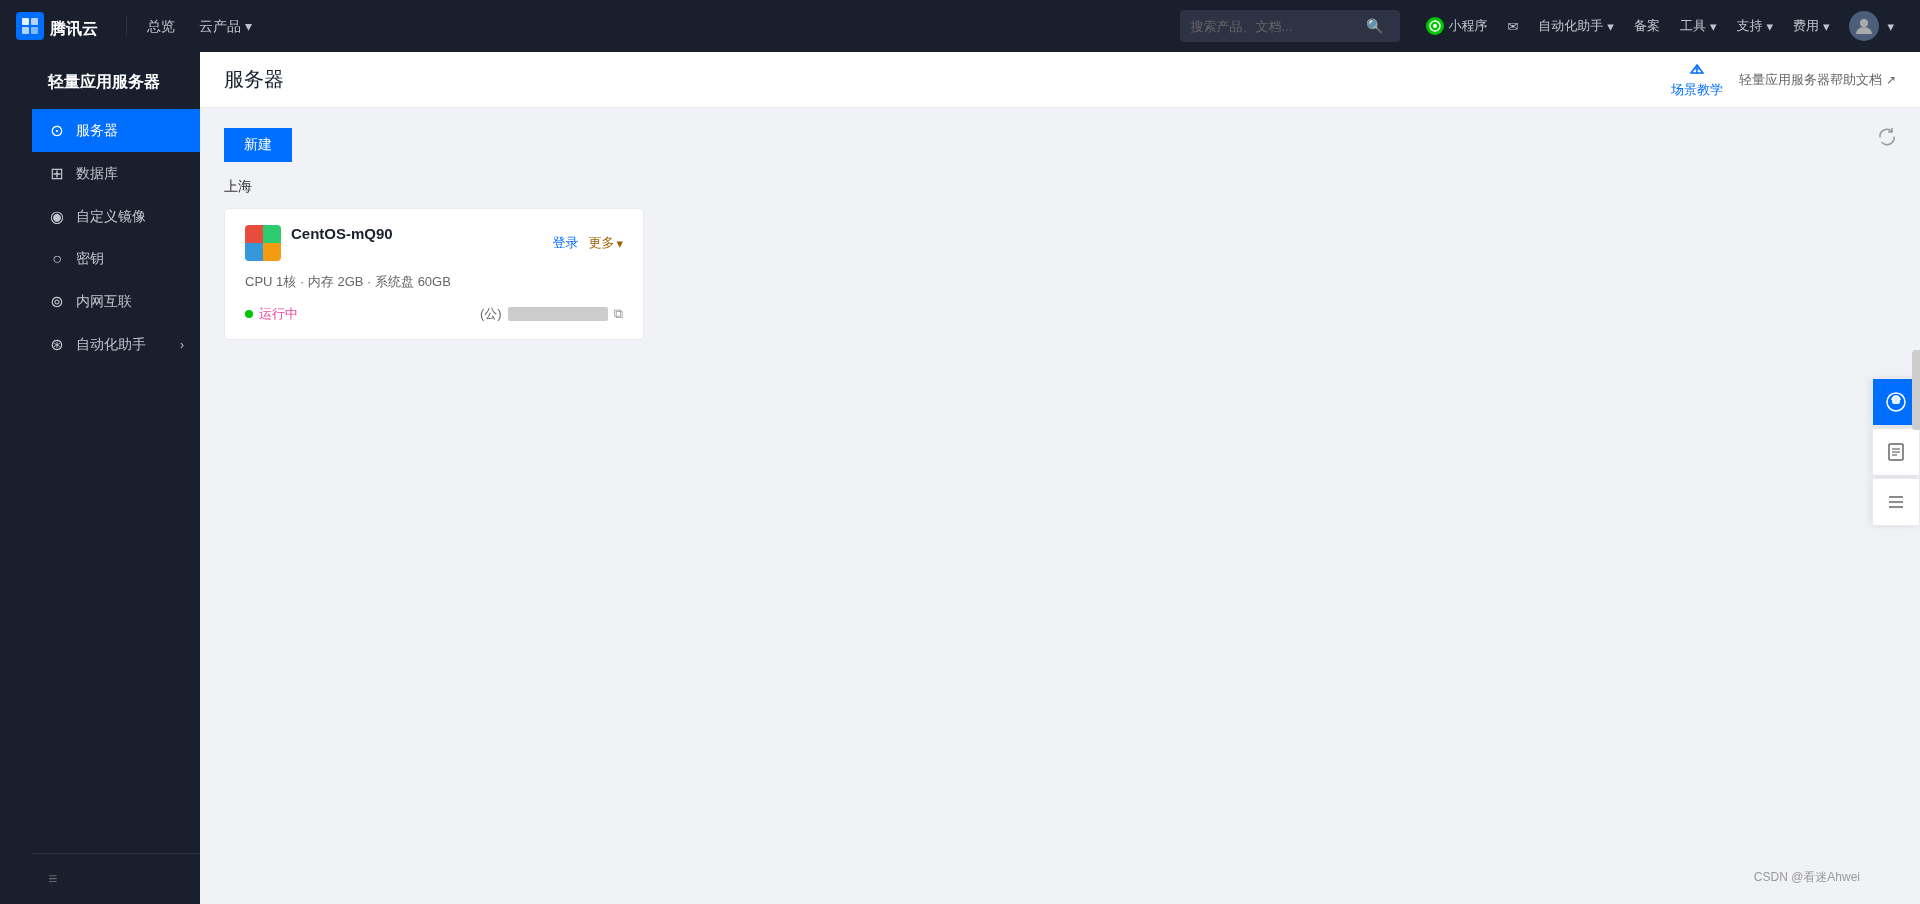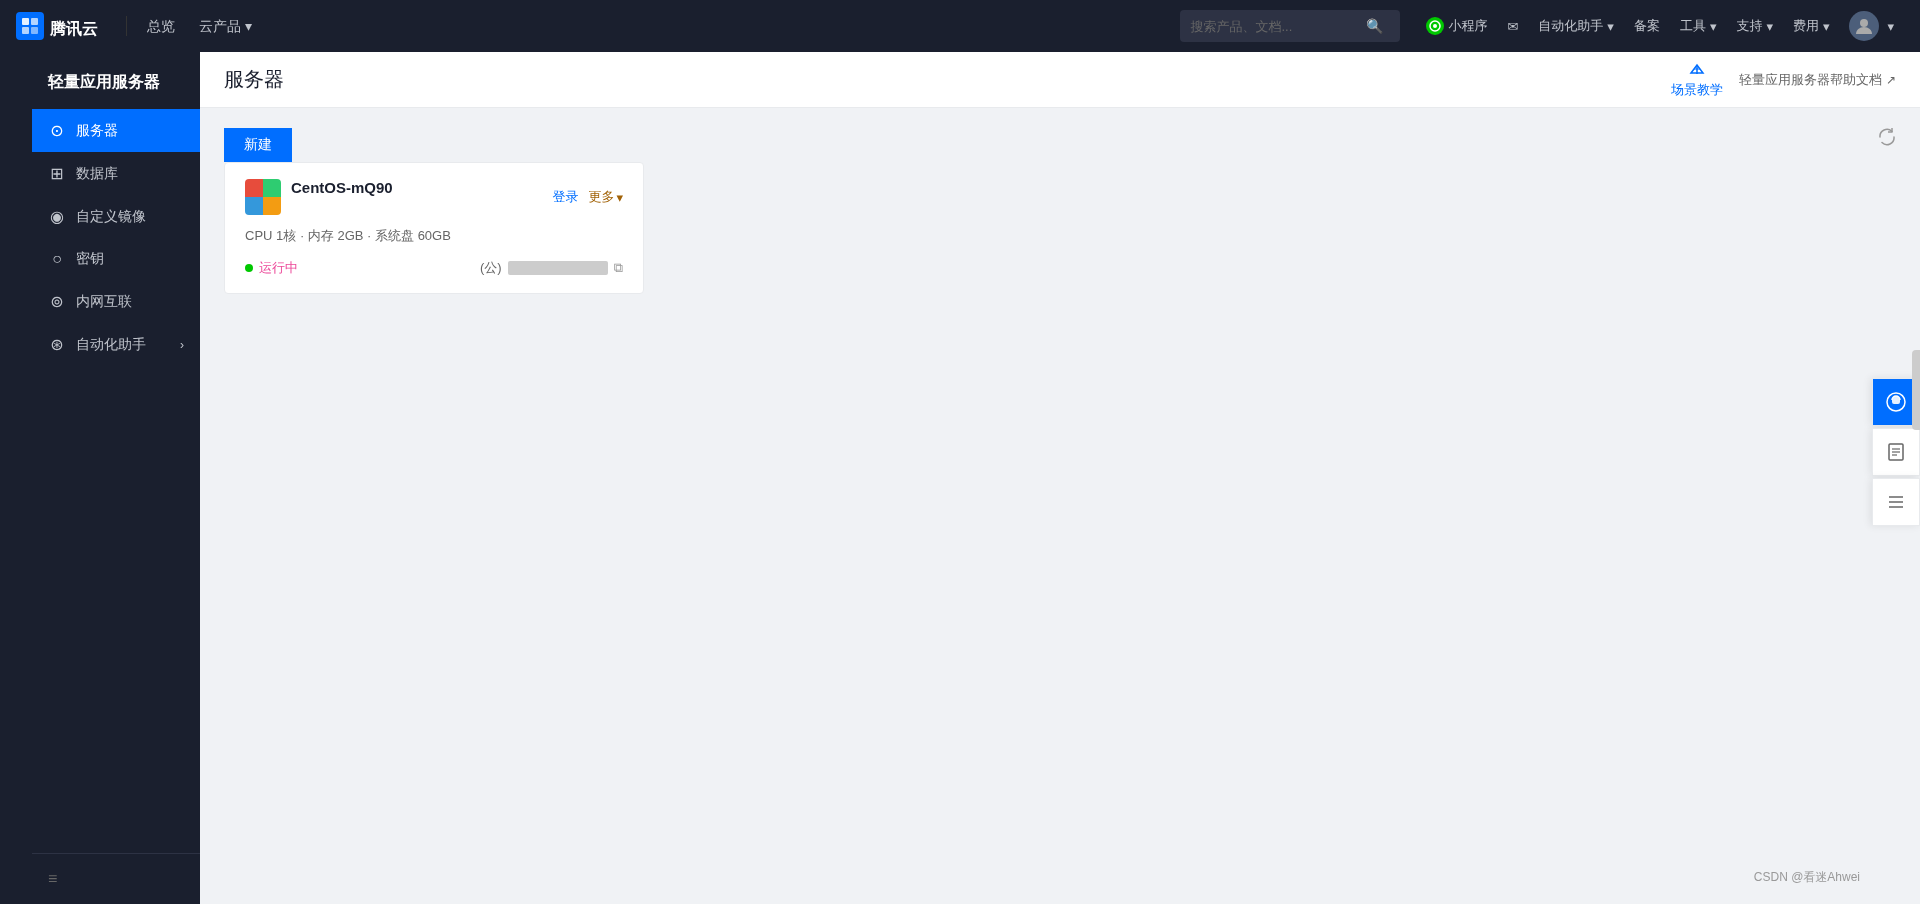--- a/index.html
+++ b/index.html
@@ -320,20 +320,21 @@
         <div class="help-link">
           <span>轻量应用服务器帮助文档</span>
           <span style="font-size:12px;">↗</span>
         </div>
       </div>
     </div>
 
     <div class="content-area">
       <button class="btn-primary">新建</button>
 
+      <div class="region-label">上海</div>
 
       
       <div class="server-card">
         <div class="server-card-header">
           <div class="server-card-title-row">
             <div class="server-os-icon">
               <div class="os-icon-q1"></div>
               <div class="os-icon-q2"></div>
               <div class="os-icon-q3"></div>
               <div class="os-icon-q4"></div>

